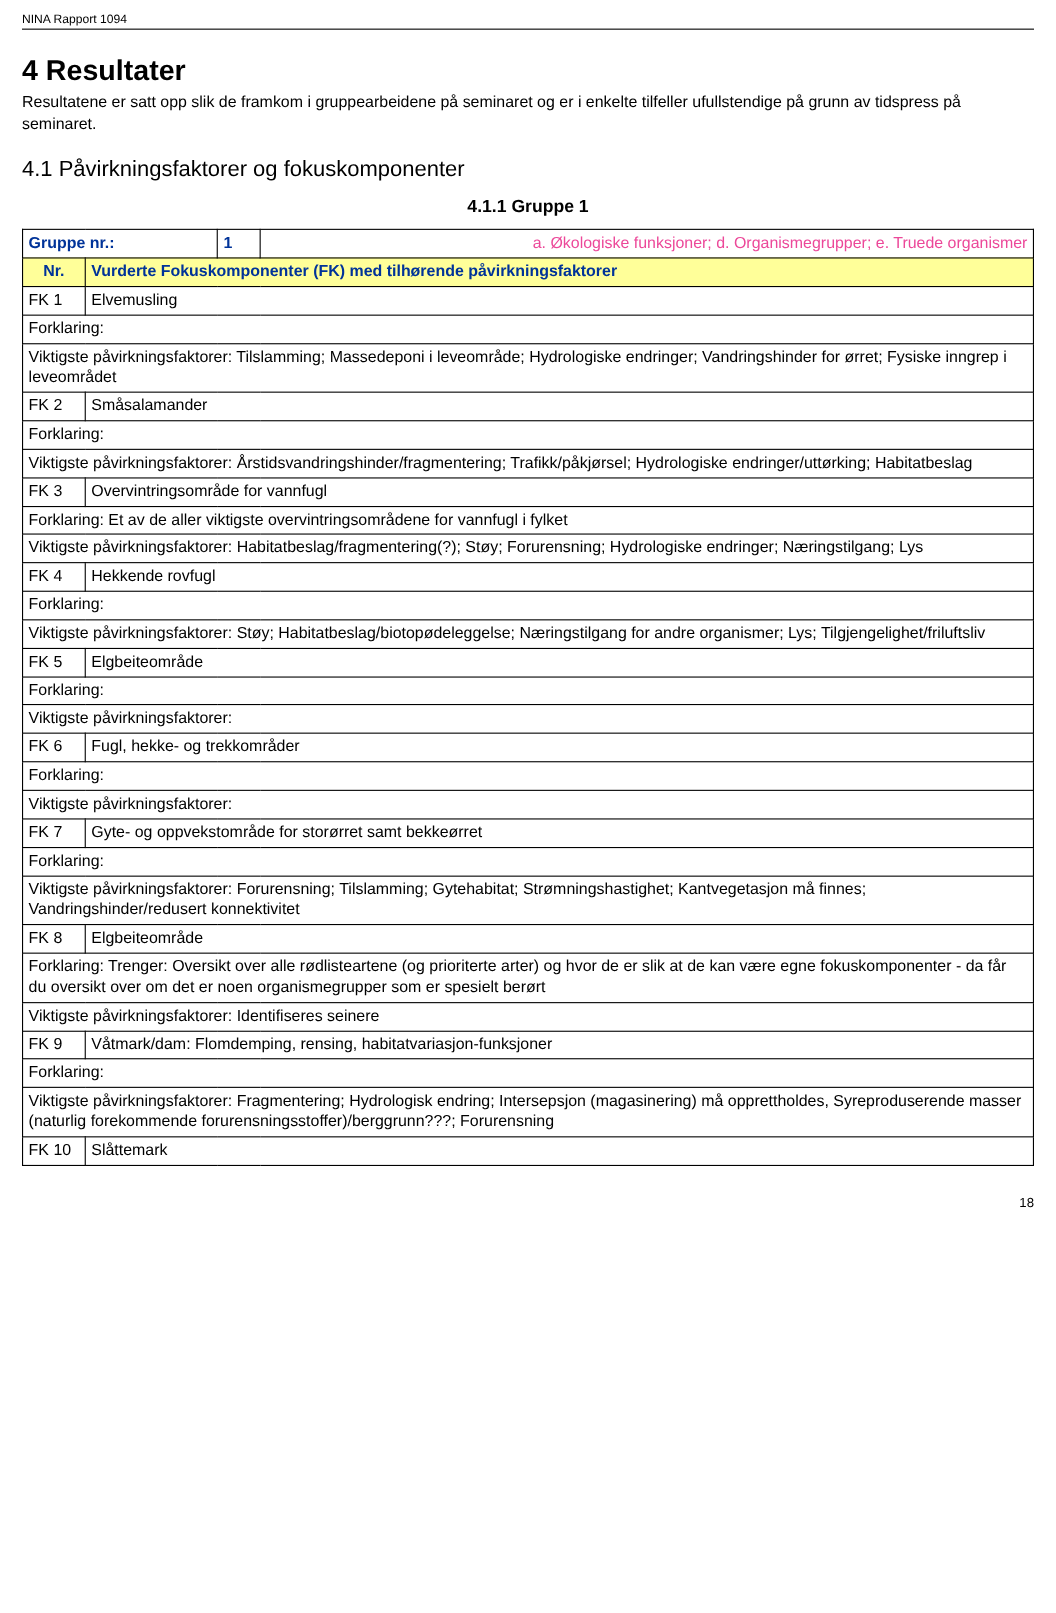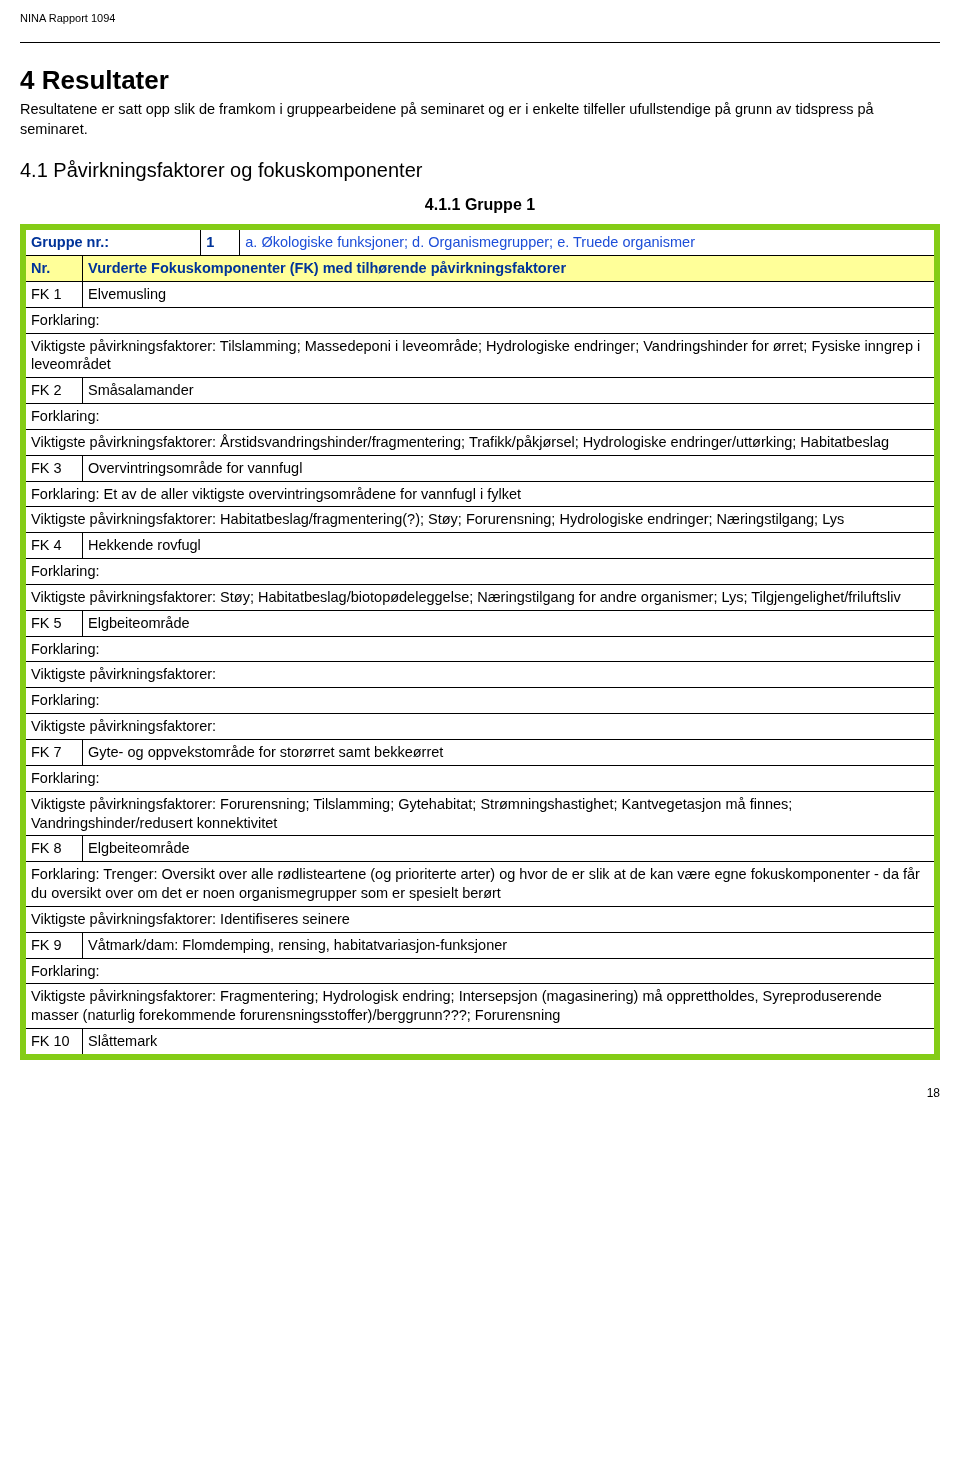--- a/index.html
+++ b/index.html
@@ -10,21 +10,21 @@
     padding: 0;
     background: #fff;
   }
   .page {
     width: 920px;
     padding: 12px 20px 40px 20px;
   }
   .running-head {
     font-size: 11px;
     border-bottom: 1px solid #000;
-    padding-bottom: 18px;
+    padding-bottom: 2px;
     margin-bottom: 22px;
   }
   h1 {
     font-size: 26px;
     font-weight: bold;
     margin: 0 0 4px 0;
   }
   .intro {
     line-height: 1.35;
     margin-bottom: 20px;
@@ -36,21 +36,21 @@
   }
   h3 {
     font-size: 16px;
     font-weight: bold;
     margin: 0 0 10px 0;
     text-align: center;
   }
   table.grid {
     width: 100%;
     border-collapse: collapse;
-    border: 6px solid #84cc16;
+    border: 1px solid #84cc16;
   }
   table.grid td {
     border: 1px solid #000;
     padding: 3px 5px;
     vertical-align: top;
     line-height: 1.3;
   }
   .hdr-row td {
     font-weight: bold;
     color: #003399;
@@ -80,24 +80,24 @@
   <div class="intro">Resultatene er satt opp slik de framkom i gruppearbeidene på seminaret og er i enkelte tilfeller ufullstendige på grunn av tidspress på seminaret.</div>
 
   <h2>4.1 Påvirkningsfaktorer og fokuskomponenter</h2>
   <h3>4.1.1 Gruppe 1</h3>
 
   <table class="grid">
     <tbody id="tbody">
         <tr class="hdr-row">
           <td colspan="2" style="width: 130px;">Gruppe nr.:</td>
           <td class="col-narrow">1</td>
-          <td style="font-weight: normal; color: #1d4ed8;">a. Økologiske funksjoner; d. Organismegrupper; e. Truede organismer</td>
+          <td style="font-weight: normal; color: #ec4899; text-align: right;">a. Økologiske funksjoner; d. Organismegrupper; e. Truede organismer</td>
         </tr>
         <tr class="hdr-yellow">
-          <td style="width: 42px; ">Nr.</td>
+          <td style="width: 42px; text-align: center;">Nr.</td>
           <td colspan="3">Vurderte Fokuskomponenter (FK) med tilhørende påvirkningsfaktorer</td>
         </tr>
         <tr>
           <td class="fk-col-a" colspan="1">FK 1</td>
           <td colspan="3">Elvemusling</td>
         </tr>
         <tr>
           <td colspan="4">Forklaring:</td>
         </tr>
         <tr>
@@ -137,20 +137,24 @@
           <td class="fk-col-a" colspan="1">FK 5</td>
           <td colspan="3">Elgbeiteområde</td>
         </tr>
         <tr>
           <td colspan="4">Forklaring:</td>
         </tr>
         <tr>
           <td colspan="4">Viktigste påvirkningsfaktorer:</td>
         </tr>
         <tr>
+          <td class="fk-col-a" colspan="1">FK 6</td>
+          <td colspan="3">Fugl, hekke- og trekkområder</td>
+        </tr>
+        <tr>
           <td colspan="4">Forklaring:</td>
         </tr>
         <tr>
           <td colspan="4">Viktigste påvirkningsfaktorer:</td>
         </tr>
         <tr>
           <td class="fk-col-a" colspan="1">FK 7</td>
           <td colspan="3">Gyte- og oppvekstområde for storørret samt bekkeørret</td>
         </tr>
         <tr>

